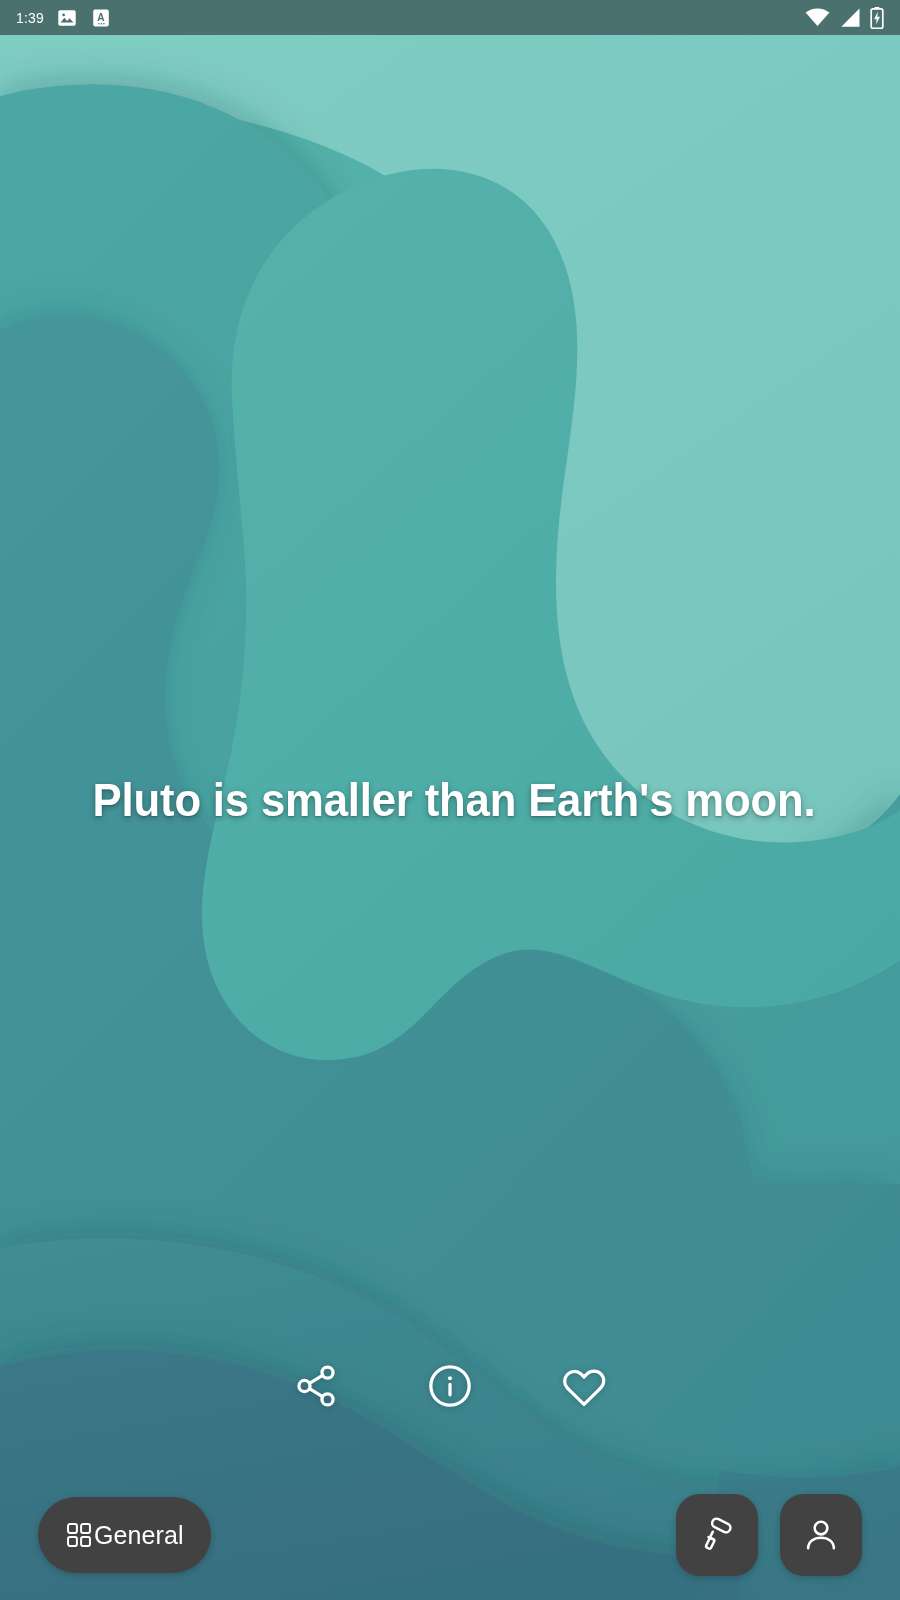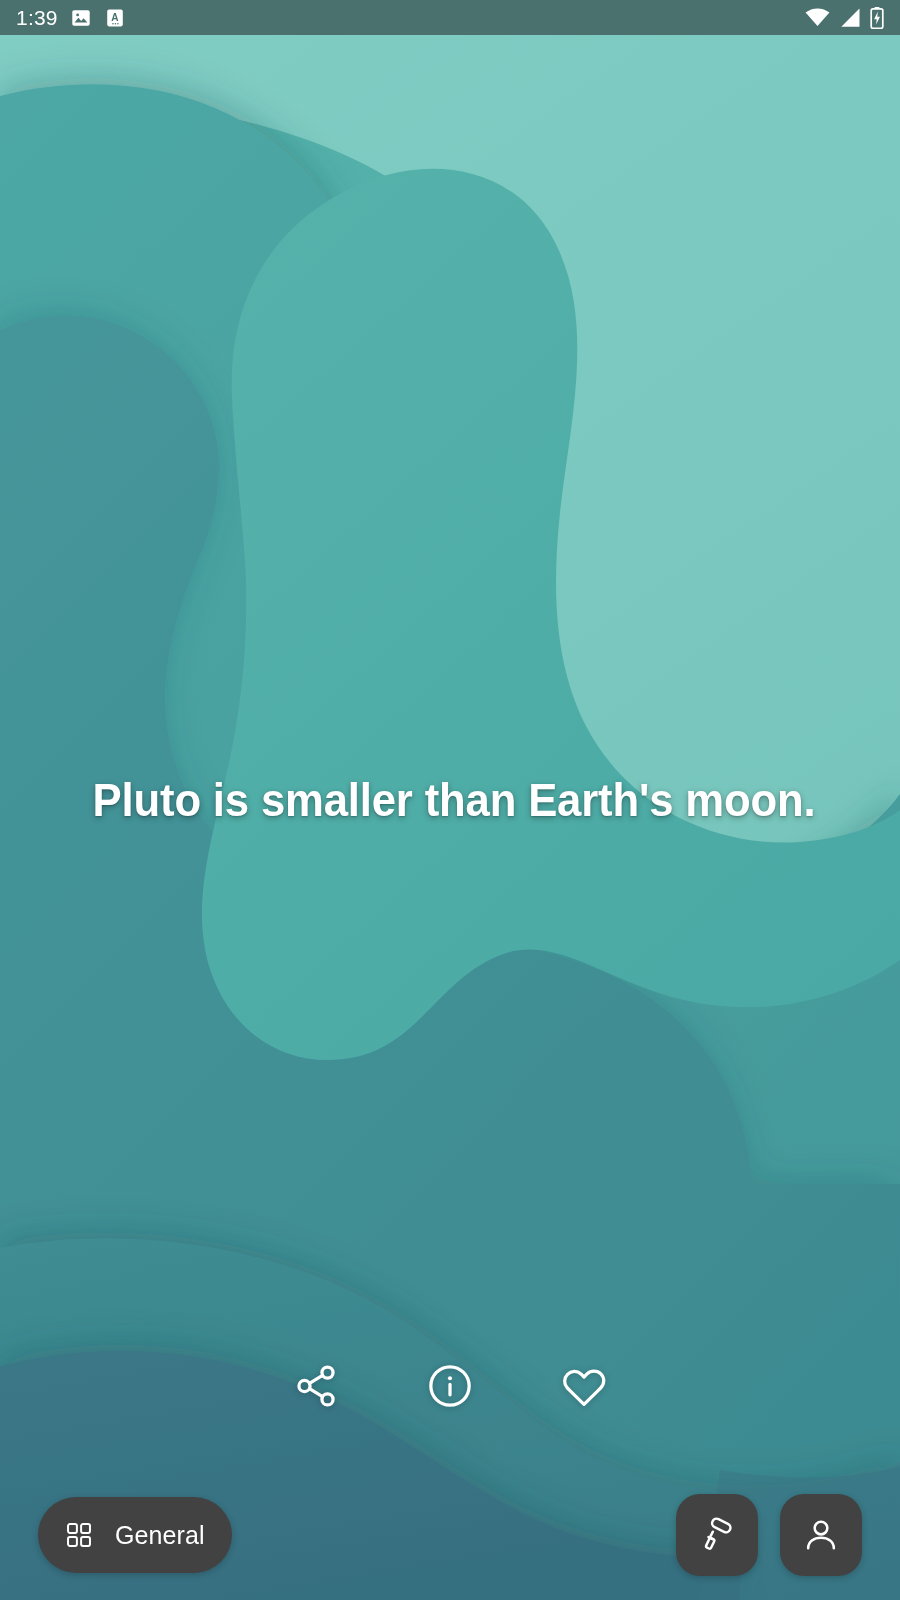--- a/index.html
+++ b/index.html
@@ -27,21 +27,21 @@
     position:absolute; top:0; left:0;
     width:900px; height:35px;
     background:#4a716d;
     display:flex; align-items:center;
     padding:0 16px;
     z-index:40;
   }
   #status-left { display:flex; align-items:center; gap:12px; }
   #status-right { display:flex; align-items:center; gap:9px; margin-left:auto; }
   .sb-clock {
-    color:#ffffff; font-size:21px; letter-spacing:.2px;
+    color:#ffffff; font-size:14px; letter-spacing:.2px;
     font-family:"Liberation Sans", sans-serif;
   }
   .sb-ic { display:block; }
 
   
   #quote-area {
     position:absolute; left:4px; top:0;
     width:900px; height:1600px;
     display:flex; align-items:center; justify-content:center;
     z-index:20; pointer-events:none;
@@ -77,21 +77,21 @@
 
   
   #bottom-bar {
     position:absolute; left:0; bottom:0;
     width:900px; height:130px;
     display:flex; align-items:center;
     padding:0 38px;
     z-index:30;
   }
   #category-chip {
-    display:flex; align-items:center; gap:22px;
+    display:flex; align-items:center; gap:1px;
     height:76px; padding:0 27px;
     border-radius:38px;
     background:#424242;
     cursor:pointer;
     box-shadow:0 2px 7px rgba(0,0,0,0.20);
   }
   #category-label {
     color:#ffffff; font-size:25px; letter-spacing:.1px;
   }
   #right-buttons {

